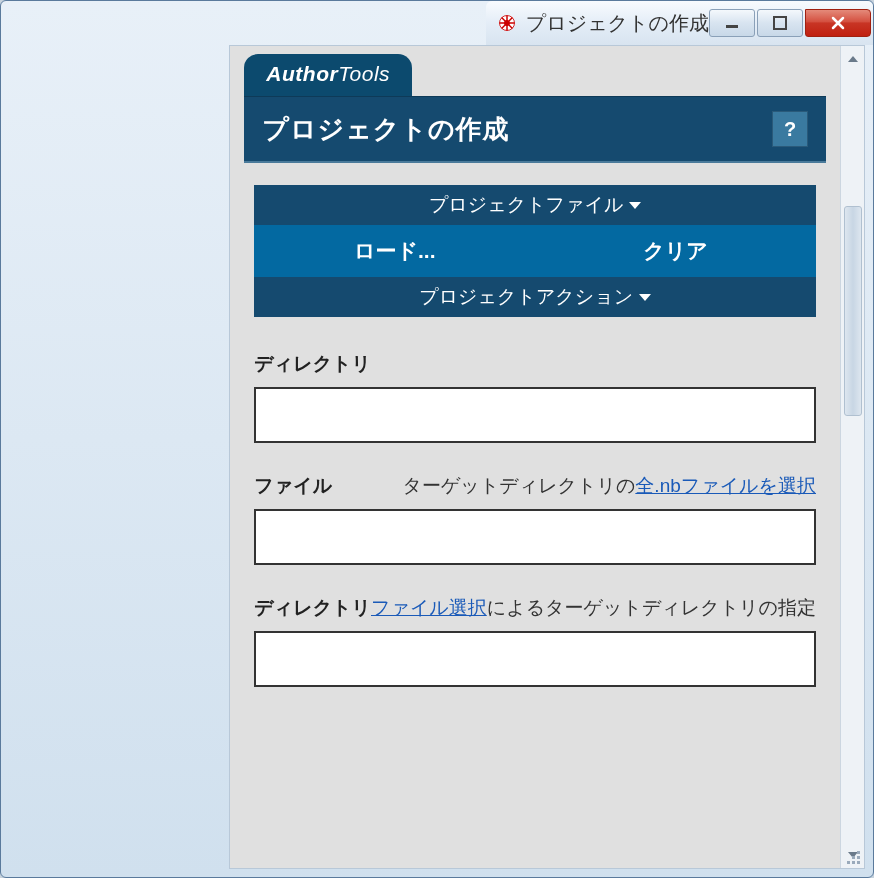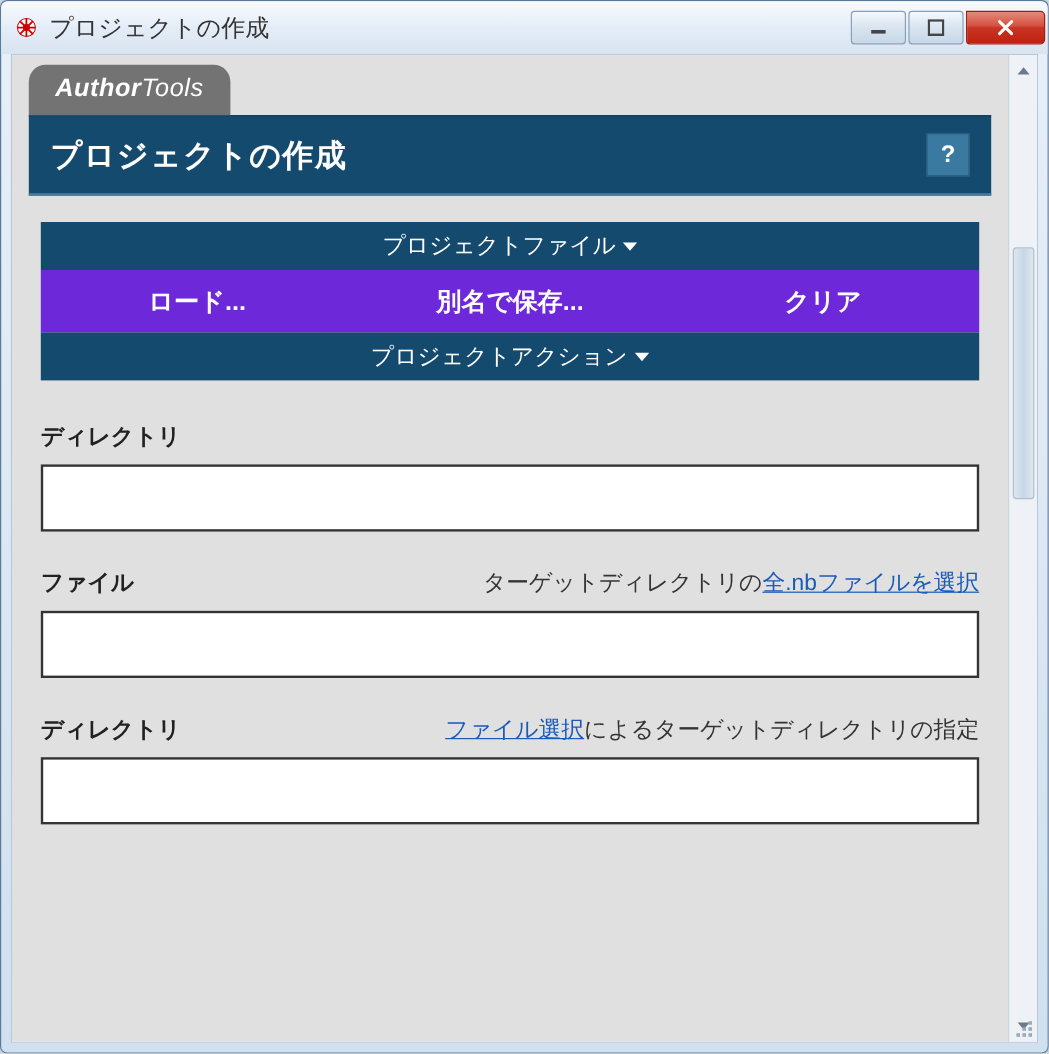--- a/index.html
+++ b/index.html
@@ -13,20 +13,21 @@
 }
 .window {
   width: 874px;
   height: 878px;
   background: linear-gradient(to bottom, #e8f0f8 0%, #d0e0ee 100%);
   border: 1px solid #5a7a9c;
   border-radius: 6px;
   box-shadow: 0 0 8px rgba(0,0,0,0.3);
   display: flex;
   flex-direction: column;
+  align-items: flex-end;
 }
 .titlebar {
   height: 44px;
   display: flex;
   align-items: center;
   padding: 0 2px 0 10px;
   background: linear-gradient(to bottom, #f8fbfe 0%, #e4edf7 50%, #d8e4f0 100%);
   border-radius: 6px 6px 0 0;
 }
 .titlebar-icon {
@@ -64,21 +65,21 @@
   border: 1px solid #b8c8d8;
   position: relative;
 }
 .content {
   flex: 1;
   background: #e0e0e0;
   padding: 8px 14px 14px 14px;
   overflow: hidden;
 }
 .author-tab {
-  background: #737373;
+  background: #0c4a6e;
   color: #fff;
   display: inline-block;
   padding: 8px 22px 10px 22px;
   border-radius: 14px 14px 0 0;
   font-size: 21px;
   font-style: italic;
   font-family: "Arial", sans-serif;
   letter-spacing: 0.5px;
 }
 .author-tab .bold { font-weight: bold; font-style: italic; }
@@ -123,21 +124,21 @@
   gap: 6px;
 }
 .dd-arrow {
   width: 0; height: 0;
   border-left: 6px solid transparent;
   border-right: 6px solid transparent;
   border-top: 7px solid #fff;
   display: inline-block;
 }
 .toolbar {
-  background: #6d28d9;
+  background: #0369a1;
   display: flex;
   color: #fff;
   font-size: 21px;
   font-weight: bold;
 }
 .toolbar-btn {
   flex: 1;
   text-align: center;
   padding: 12px 4px;
 }
@@ -258,21 +259,20 @@
         <div class="help-btn">?</div>
       </div>
 
       <div class="section">
         <div class="dd-header">
           <span>プロジェクトファイル</span>
           <span class="dd-arrow"></span>
         </div>
         <div class="toolbar">
           <div class="toolbar-btn">ロード...</div>
-          <div class="toolbar-btn">別名で保存...</div>
           <div class="toolbar-btn">クリア</div>
         </div>
       </div>
 
       <div class="section" style="margin-top:0">
         <div class="dd-header">
           <span>プロジェクトアクション</span>
           <span class="dd-arrow"></span>
         </div>
       </div>

